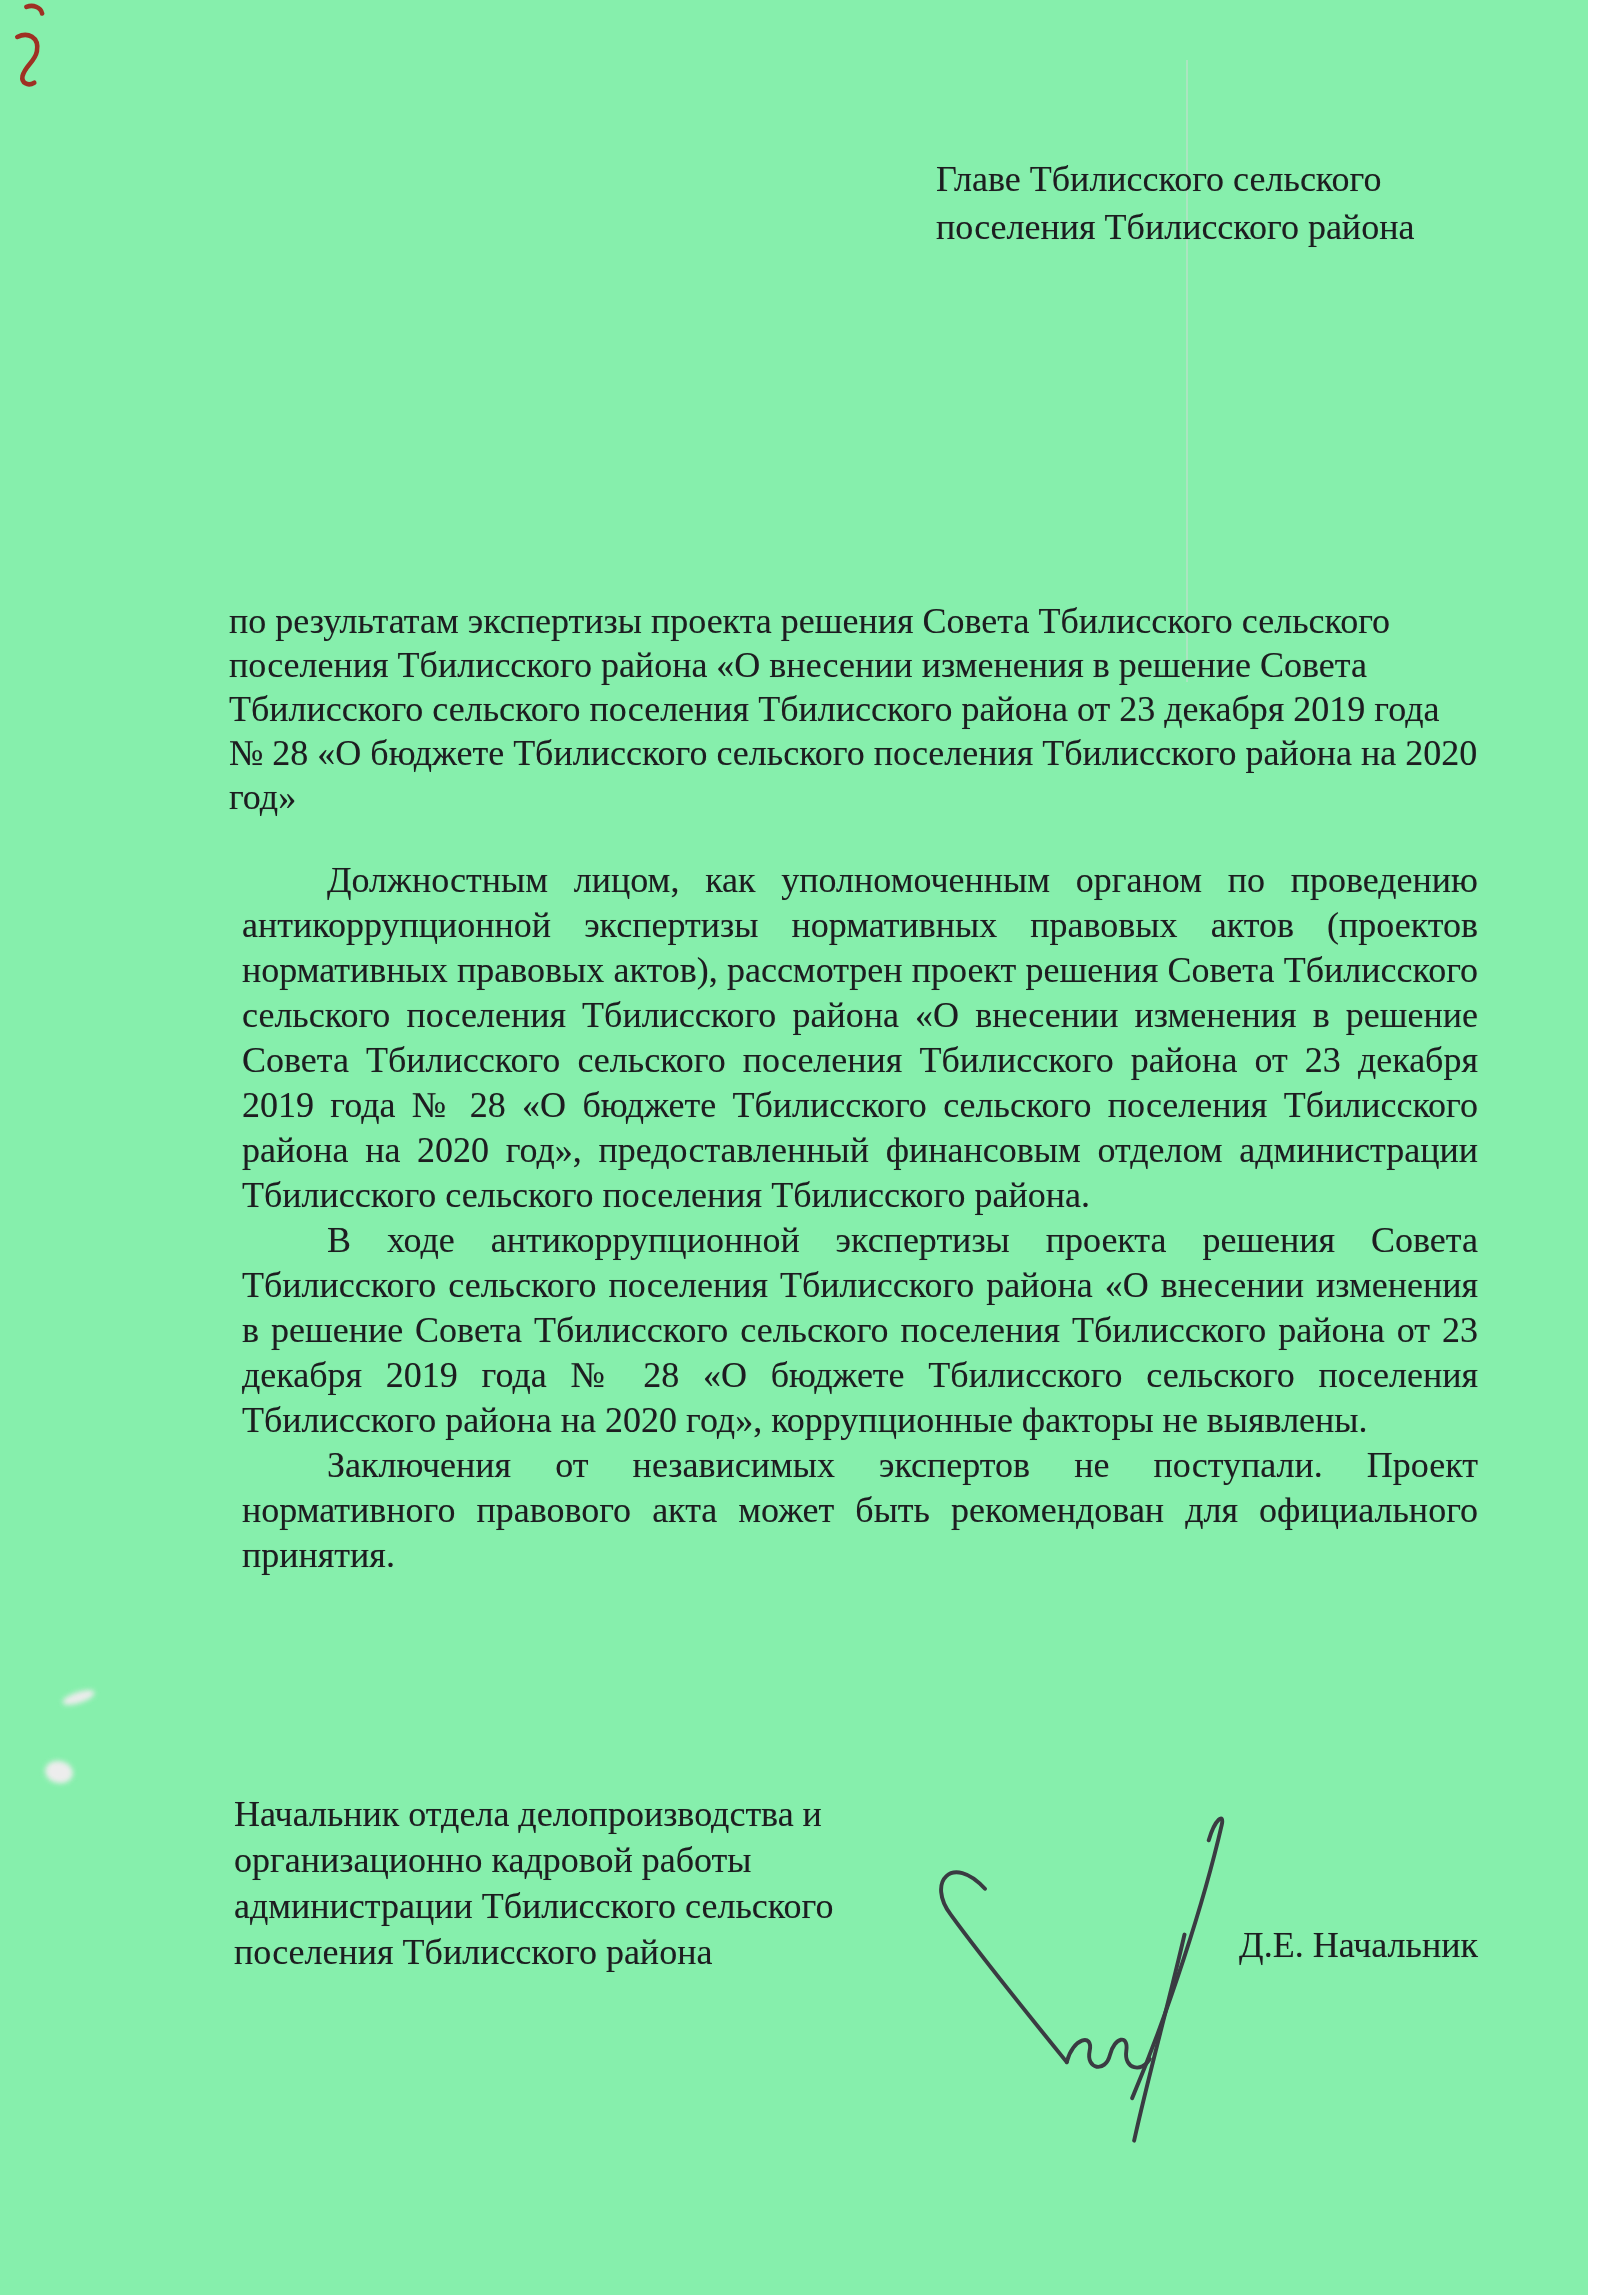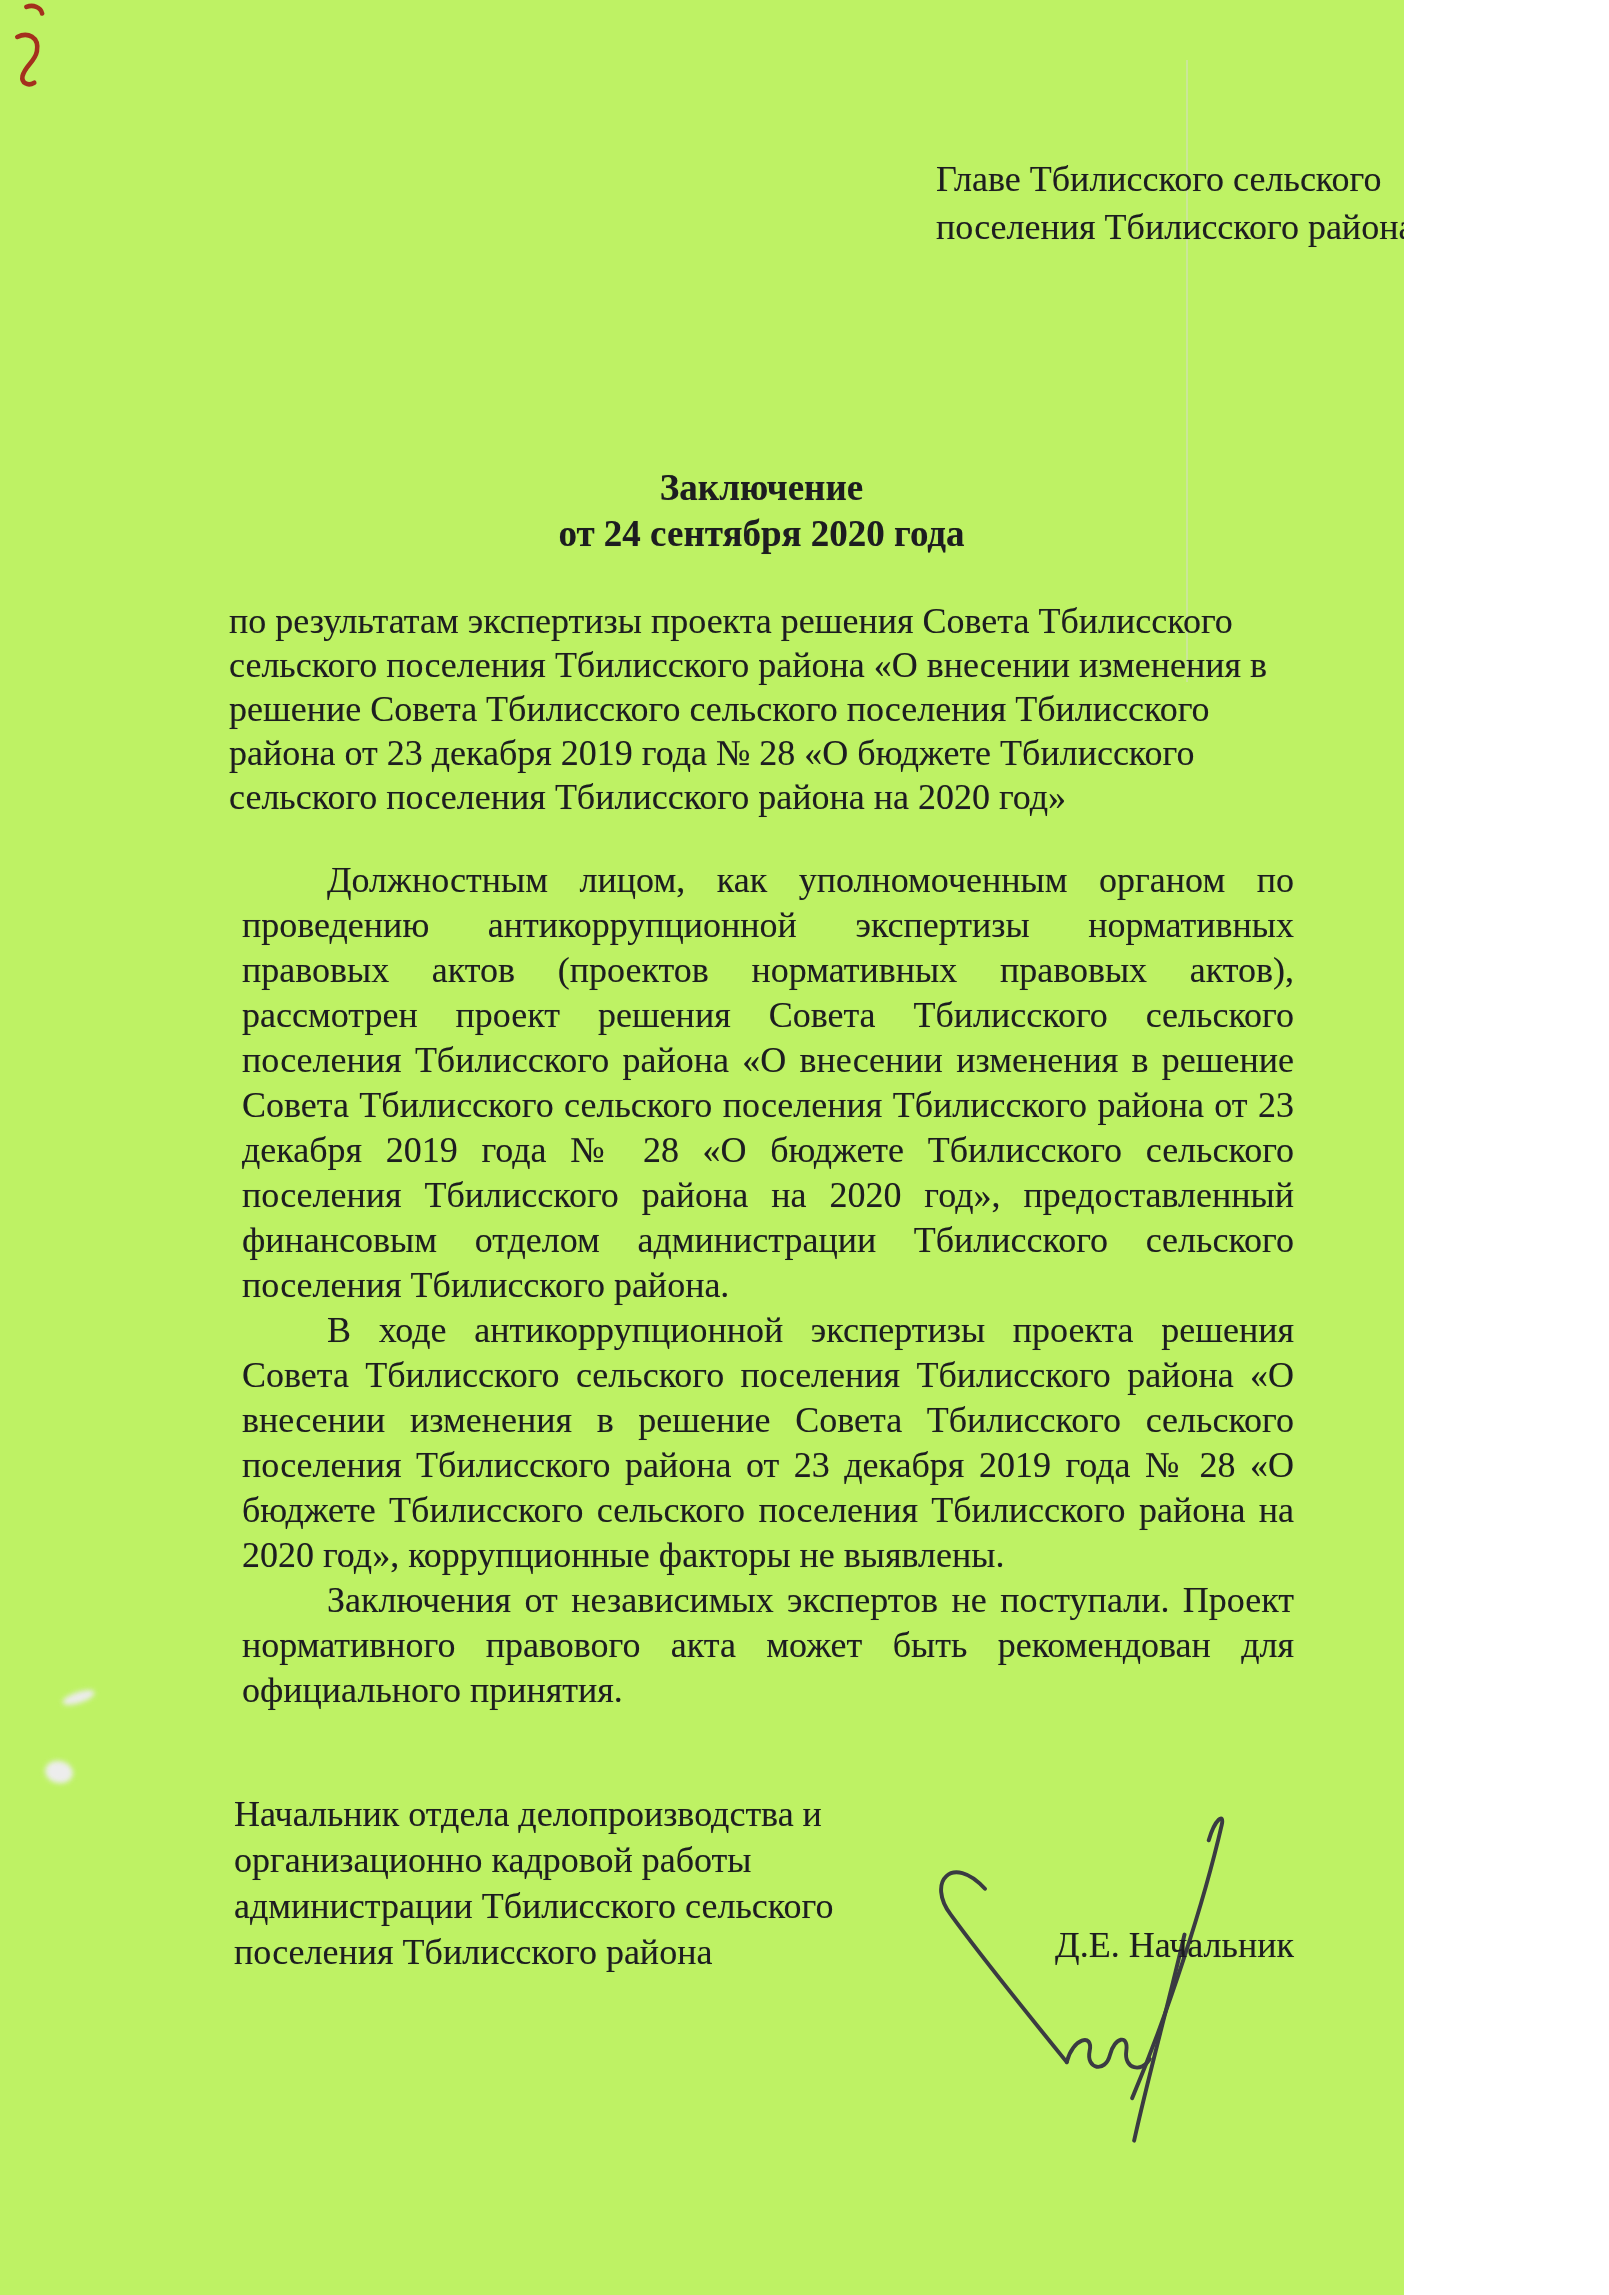--- a/index.html
+++ b/index.html
@@ -1,20 +1,20 @@
 <!DOCTYPE html>
 <html lang="ru" style="font-size:10.5px"><head>
 <meta charset="utf-8">
 <style>
   html, body { margin: 0; padding: 0; background: #ffffff; }
   .page {
     position: relative;
-    width: 1404px;
+    width: 1588px;
     height: 2295px;
-    background: #bef264;
+    background: #86efac;
     overflow: hidden;
     font-family: "Liberation Serif", "DejaVu Serif", serif;
     color: #1d1d20;
     text-shadow: 0 0 0.7px rgba(30,30,30,0.35);
   }
 
   
   .recipient {
     position: absolute;
     left: 936px;
@@ -126,24 +126,20 @@
 
   <div class="streak"></div>
   <div class="smudge s1"></div>
   <div class="smudge s2"></div>
 
   <div class="recipient">
     <div>Главе Тбилисского сельского</div>
     <div>поселения Тбилисского района</div>
   </div>
 
-  <div class="doc-title">
-    <div>Заключение</div>
-    <div>от 24 сентября 2020 года</div>
-  </div>
 
   <div class="subtitle">по результатам экспертизы проекта решения Совета Тбилисского сельского поселения Тбилисского района «О внесении изменения в решение Совета Тбилисского сельского поселения Тбилисского района от 23 декабря 2019 года № 28 «О бюджете Тбилисского сельского поселения Тбилисского района на 2020 год»</div>
 
   <div class="body-text">
     <p>Должностным лицом, как уполномоченным органом по проведению антикоррупционной экспертизы нормативных правовых актов (проектов нормативных правовых актов), рассмотрен проект решения Совета Тбилисского сельского поселения Тбилисского района «О внесении изменения в решение Совета Тбилисского сельского поселения Тбилисского района от 23 декабря 2019 года № 28 «О бюджете Тбилисского сельского поселения Тбилисского района на 2020 год», предоставленный финансовым отделом администрации Тбилисского сельского поселения Тбилисского района.</p>
     <p>В ходе антикоррупционной экспертизы проекта решения Совета Тбилисского сельского поселения Тбилисского района «О внесении изменения в решение Совета Тбилисского сельского поселения Тбилисского района от 23 декабря 2019 года № 28 «О бюджете Тбилисского сельского поселения Тбилисского района на 2020 год», коррупционные факторы не выявлены.</p>
     <p>Заключения от независимых экспертов не поступали. Проект нормативного правового акта может быть рекомендован для официального принятия.</p>
   </div>
 
   <div class="sig-block">

